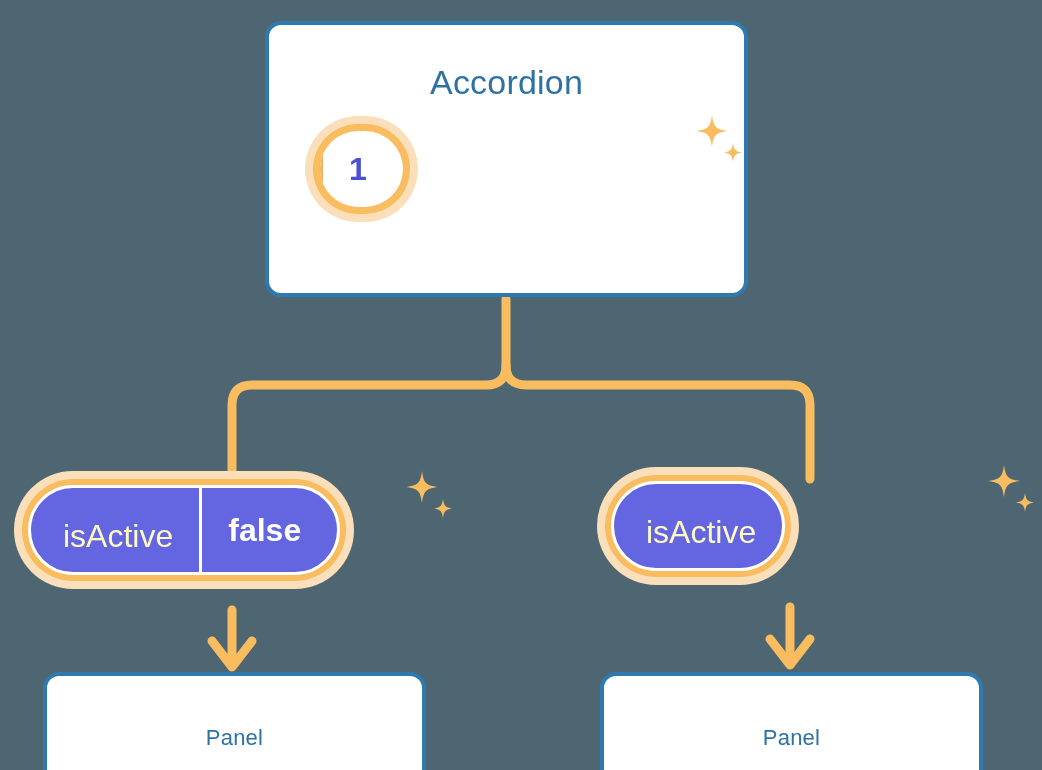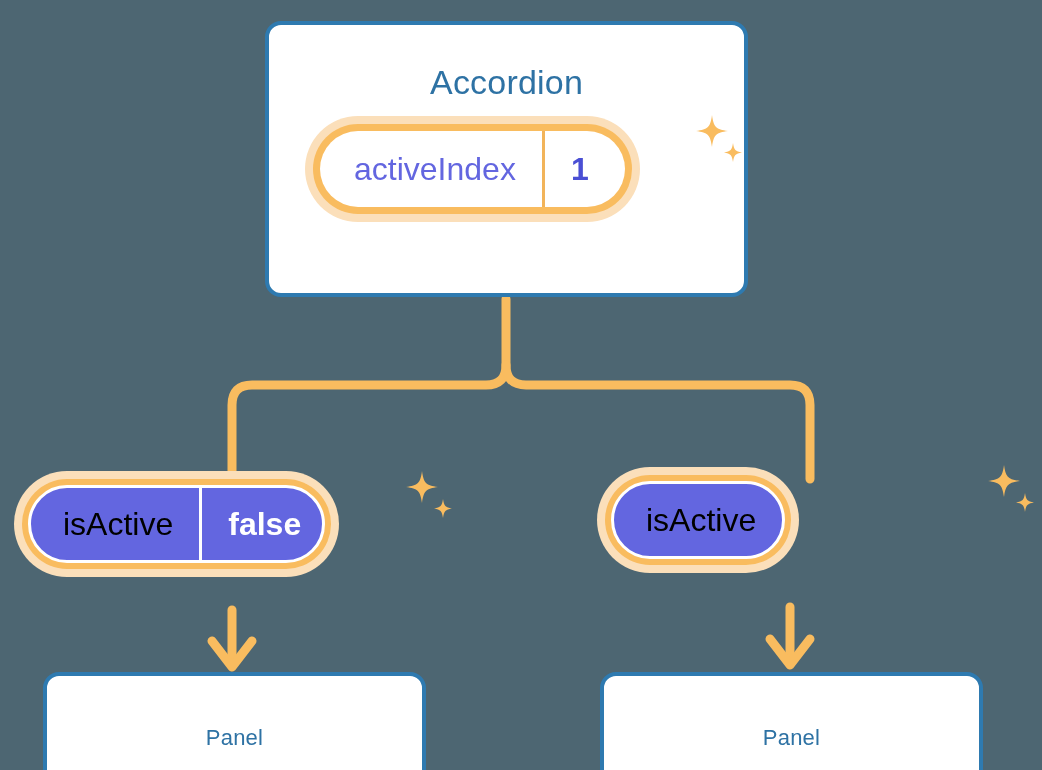--- a/index.html
+++ b/index.html
@@ -84,26 +84,26 @@
   .pill.light .pill-val {
     color:#4a4fd4; font-size:32px; font-weight:700;
     padding:22px 36px 22px 26px;
     border-left:3px solid #f2b45a;
   }
 
   
   .pill.solid { padding:6px; box-shadow:0 0 0 8px #fbdfba; }
   .pill.solid .pill-inner { background:#6366e0; border:3px solid #ffffff; }
   .pill.solid .pill-key {
-    color:#000000; font-size:32px; font-weight:400;
-    padding:20px 26px 20px 32px;
+    color:#fef9c3; font-size:32px; font-weight:400;
+    padding:32px 26px 20px 32px;
   }
   .pill.solid .pill-val {
     color:#ffffff; font-size:32px; font-weight:700;
-    padding:20px 21px 20px 26px;
+    padding:20px 36px 20px 26px;
     border-left:3px solid #ffffff;
   }
 
   #pill-active-index { left:313px; top:97px; }
   #pill-is-active-left  { left:22px;  top:452px; }
   #pill-is-active-right { left:605px; top:448px; }
 
   
   .sparkles { position:absolute; z-index:5; pointer-events:none; }
   #sparkle-top   { left:686px; top:84px; }
@@ -131,21 +131,20 @@
     </g>
   </svg>
 
   <div class="card" id="accordion-card">
     <div class="card-title">Accordion</div>
   </div>
 
   <div class="pill-wrap" id="pill-active-index">
     <div class="pill light">
       <div class="pill-inner">
-        <div class="pill-key">activeIndex</div>
         <div class="pill-val">1</div>
       </div>
     </div>
   </div>
 
   <svg class="sparkles" id="sparkle-top" width="62" height="62" viewBox="0 0 62 62">
     <path d="M26,4 C27.6,16 30,18.4 42,20 C30,21.6 27.6,24 26,36 C24.4,24 22,21.6 10,20 C22,18.4 24.4,16 26,4 Z" fill="#f9bc5f"></path>
     <path d="M47,32 C48,39 49.4,40.4 56,41.5 C49.4,42.6 48,44 47,51 C46,44 44.6,42.6 38,41.5 C44.6,40.4 46,39 47,32 Z" fill="#f9bc5f"></path>
   </svg>
 

